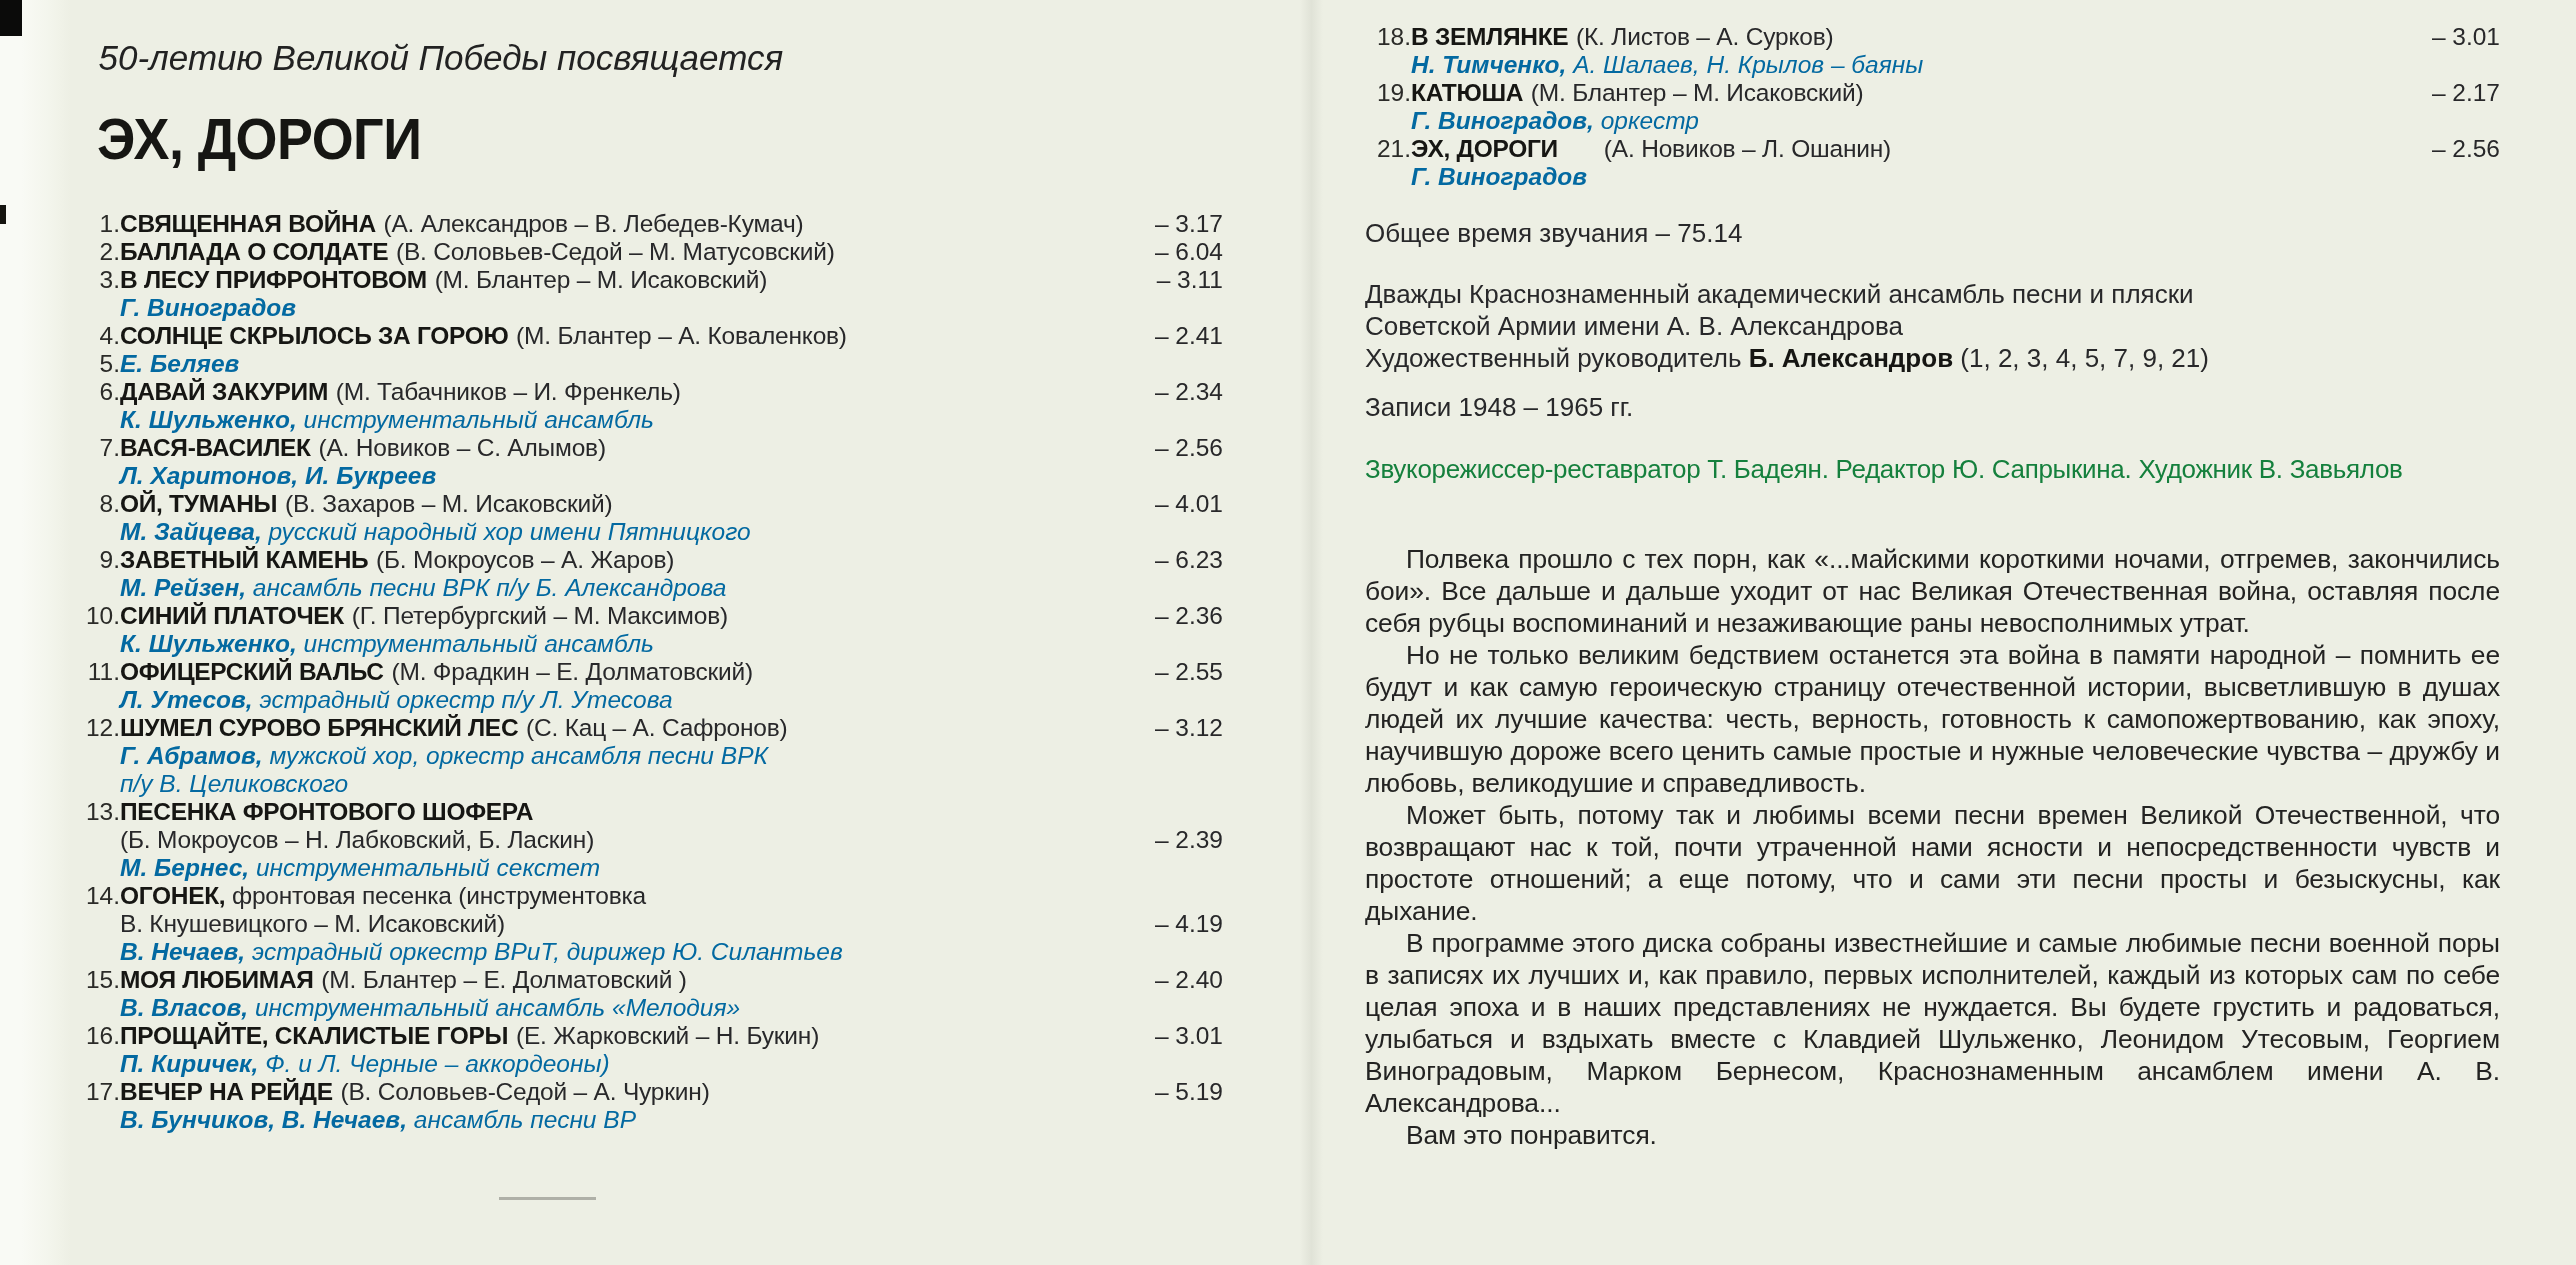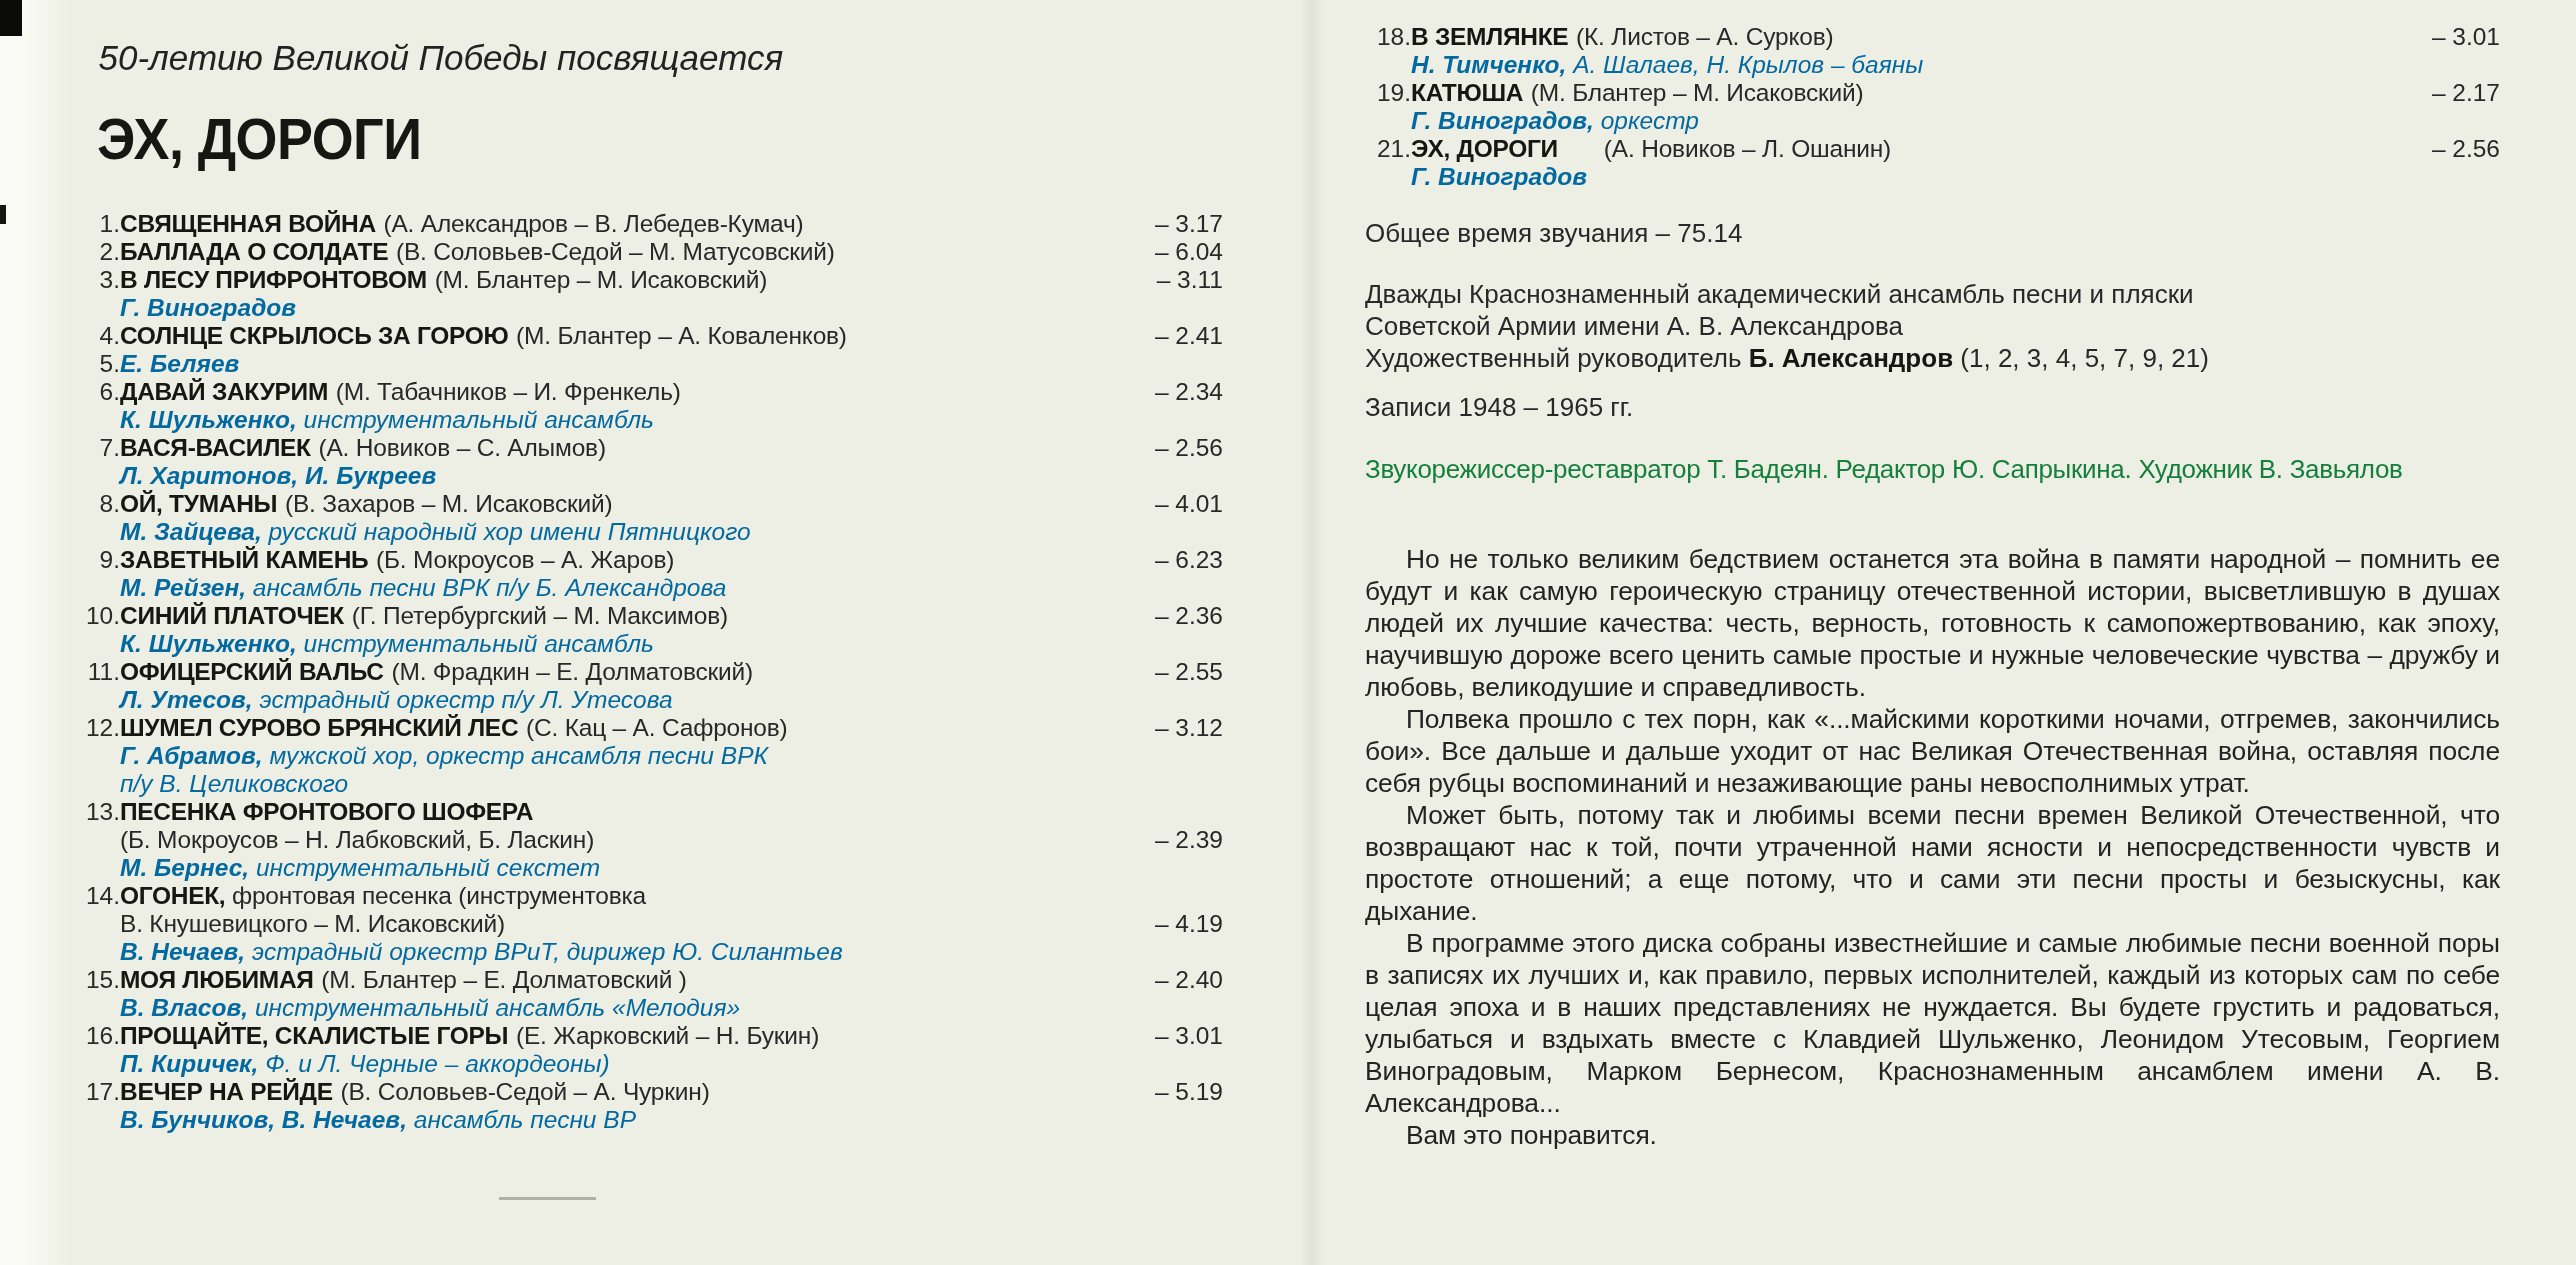--- a/index.html
+++ b/index.html
@@ -272,20 +272,20 @@
     </ol>
   <div class="total-time">Общее время звучания – 75.14</div>
   <div class="ensemble" id="ensemble-block">
       <span class="line"><span>Дважды Краснознаменный академический ансамбль песни и пляски</span></span>
       <span class="line"><span>Советской Армии имени А. В. Александрова</span></span>
       <span class="line"><span>Художественный руководитель </span><span class="ens-bold">Б. Александров</span><span> (1, 2, 3, 4, 5, 7, 9, 21)</span></span>
     </div>
   <div class="recordings">Записи 1948 – 1965 гг.</div>
   <div class="credits-line">Звукорежиссер-реставратор Т. Бадеян. Редактор Ю. Сапрыкина. Художник В. Завьялов</div>
   <div class="essay" id="essay-block">
+      <p>Полвека прошло с тех порн, как «...майскими короткими ночами, отгремев, закончились бои». Все дальше и дальше уходит от нас Великая Отечественная война, оставляя после себя рубцы воспоминаний и незаживающие раны невосполнимых утрат.</p>
       <p>Но не только великим бедствием останется эта война в памяти народной – помнить ее будут и как самую героическую страницу отечественной истории, высветлившую в душах людей их лучшие качества: честь, верность, готовность к самопожертвованию, как эпоху, научившую дороже всего ценить самые простые и нужные человеческие чувства – дружбу и любовь, великодушие и справедливость.</p>
-      <p>Полвека прошло с тех порн, как «...майскими короткими ночами, отгремев, закончились бои». Все дальше и дальше уходит от нас Великая Отечественная война, оставляя после себя рубцы воспоминаний и незаживающие раны невосполнимых утрат.</p>
       <p>Может быть, потому так и любимы всеми песни времен Великой Отечественной, что возвращают нас к той, почти утраченной нами ясности и непосредственности чувств и простоте отношений; а еще потому, что и сами эти песни просты и безыскусны, как дыхание.</p>
       <p>В программе этого диска собраны известнейшие и самые любимые песни военной поры в записях их лучших и, как правило, первых исполнителей, каждый из которых сам по себе целая эпоха и в наших представлениях не нуждается. Вы будете грустить и радоваться, улыбаться и вздыхать вместе с Клавдией Шульженко, Леонидом Утесовым, Георгием Виноградовым, Марком Бернесом, Краснознаменным ансамблем имени А. В. Александрова...</p>
       <p>Вам это понравится.</p>
     </div>
 </div>
 
 
 </body></html>

